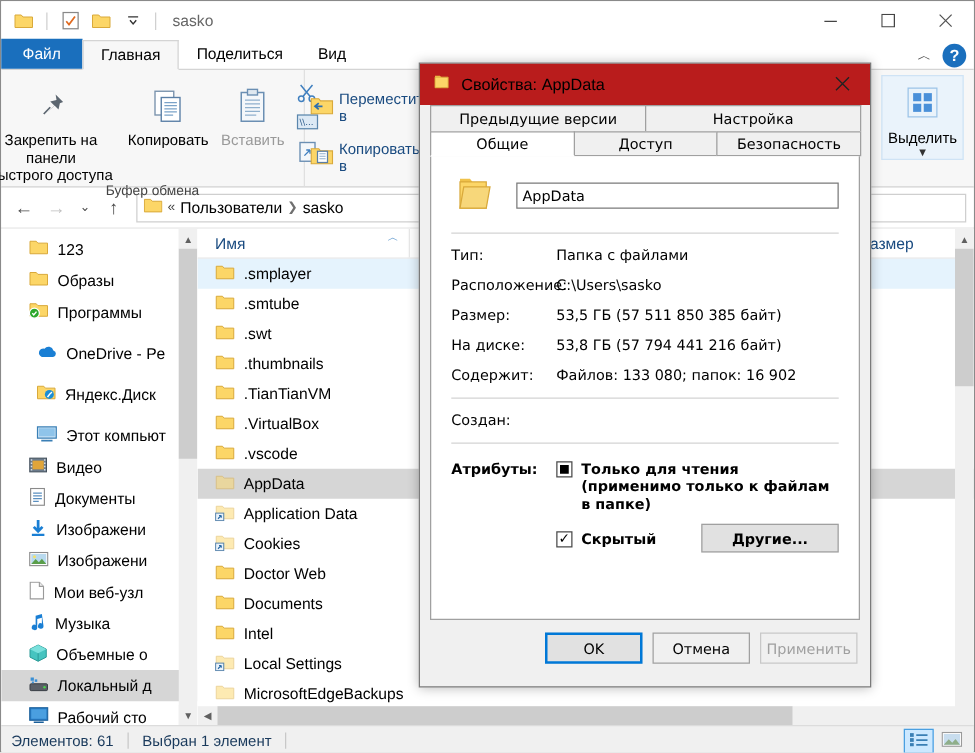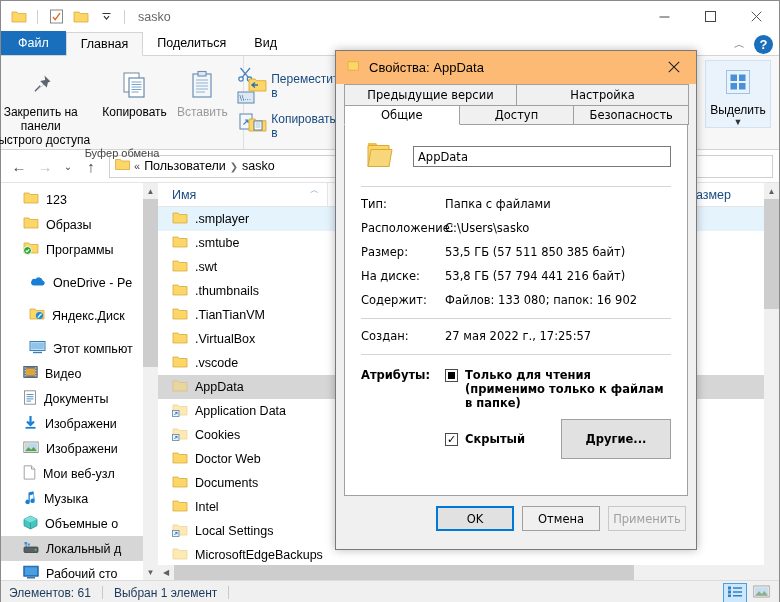--- a/index.html
+++ b/index.html
@@ -127,21 +127,21 @@
   .st-sep { width:1px; height:13px; background:#c8c8c8; margin:0 11px; }
   .viewbtns { position:absolute; right:6px; top:2px; display:flex; gap:2px; }
   .vbtn { width:24px; height:20px; display:flex; align-items:center;
           justify-content:center; }
   .vbtn.active { background:#cce8ff; border:1px solid #4a9fe0; }
 
   
   .dialog { position:absolute; left:334px; top:49px; width:362px; height:500px;
             background:#f0f0f0; border:1px solid #7a7a7a;
             box-shadow:0 0 9px rgba(0,0,0,.28); }
-  .dlg-title { height:33px; background:#fdba74; display:flex; align-items:center;
+  .dlg-title { height:33px; background:#b91c1c; display:flex; align-items:center;
                padding-left:10px; gap:8px; position:relative; }
   .dlg-title-text { font-size:13px; color:#000; }
   .dlg-close { position:absolute; right:0; top:0; width:44px; height:32px;
                display:flex; align-items:center; justify-content:center;
                font-size:15px; color:#000; }
 
   .tabs2 { padding:0 8px; }
   .tabrow { display:flex; }
   .dtab { flex:1; height:20px; border:1px solid #a0a0a0; background:#f0f0f0;
           display:flex; align-items:center; justify-content:center;
@@ -166,21 +166,21 @@
   .attrrow { display:flex; margin-top:13px;font-weight:bold; }
   .attrcol { flex:1; }
   .cbline { display:flex; align-items:flex-start; gap:7px; margin-bottom:9px; }
   .cbox { width:13px; height:13px; border:1px solid #4a4a4a; background:#fff;
           flex:none; margin-top:1px; display:flex; align-items:center;
           justify-content:center; }
   .cbox-fill { width:7px; height:7px; background:#000; }
   .cbox-check { font-size:11px; line-height:11px; color:#000; margin-top:-1px; }
   .cbtxt { line-height:14px; }
   .moreline { display:flex; align-items:center; justify-content:space-between; }
-  .btn { height:40px; min-width:75px; border:1px solid #a0a0a0;
+  .btn { height:23px; min-width:75px; border:1px solid #a0a0a0;
          background:#e1e1e1; display:flex; align-items:center;
          justify-content:center; font-family:"DejaVu Sans", sans-serif;
          font-size:11.5px; color:#000; }
   .btn.ghost { background:#f0f0f0; }
   .btn.disabled { color:#a0a0a0; background:#f0f0f0; border-color:#c8c8c8; }
   .btn.focus { border:2px solid #0078d7; }
   .dlg-buttons { display:flex; justify-content:flex-end; gap:8px;
                  padding:10px 10px 0 0;margin-left:35px; }
   .dlg-buttons .btn { min-width:78px; height:25px; }
 </style>
@@ -754,21 +754,20 @@
         <span class="pvalue">53,8 ГБ (57 794 441 216 байт)</span>
       </div>
       <div class="prow">
         <span class="plabel">Содержит:</span>
         <span class="pvalue">Файлов: 133 080; папок: 16 902</span>
       </div>
 
       <div class="hr"></div>
       <div class="prow">
         <span class="plabel">Создан:</span>
-        <span class="pvalue">27 мая 2022 г., 17:25:57</span>
       </div>
       <div class="hr"></div>
 
       <div class="attrrow">
         <span class="plabel">Атрибуты:</span>
         <div class="attrcol">
           <div class="cbline">
             <span class="cbox">
               <span class="cbox-fill"></span>
             </span>

